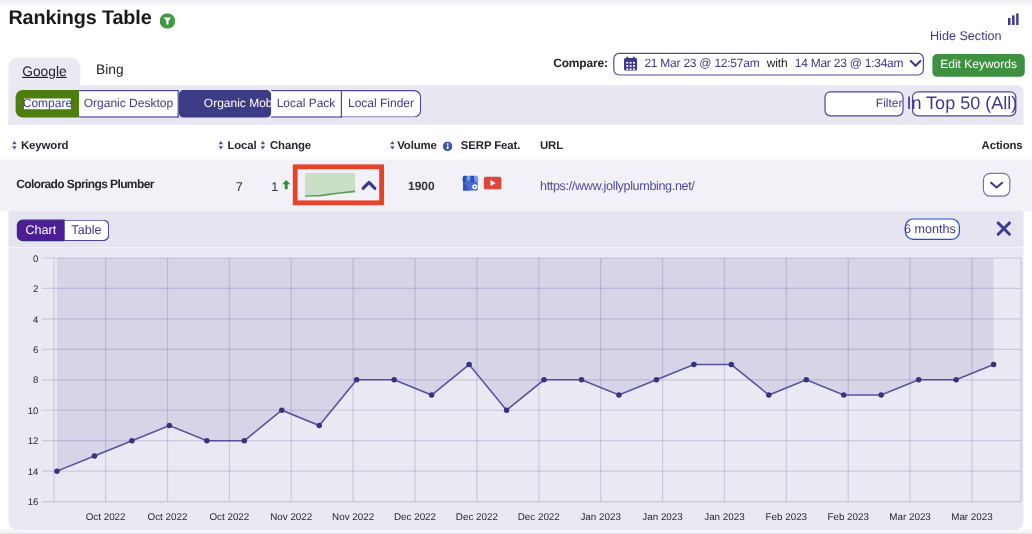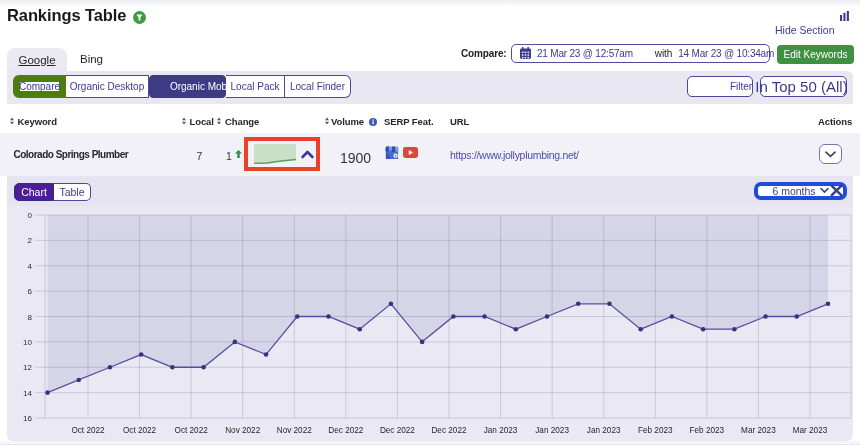--- a/index.html
+++ b/index.html
@@ -43,22 +43,22 @@
         <rect x="7.5" y="4.6" width="1.6" height="1.4"></rect>
       <rect x="1.9" y="7.3" width="1.6" height="1.4"></rect>
         <rect x="4.7" y="7.3" width="1.6" height="1.4"></rect>
         <rect x="7.5" y="7.3" width="1.6" height="1.4"></rect>
       <rect x="1.9" y="10" width="1.6" height="1.4"></rect>
         <rect x="4.7" y="10" width="1.6" height="1.4"></rect>
         <rect x="7.5" y="10" width="1.6" height="1.4"></rect>
     </g>
   </svg>
   <span class="navy" style="font-size:10px;margin-left:6px;letter-spacing:-0.2px;">21 Mar 23 @ 12:57am</span>
-  <span style="font-size:10px;color:#222;margin-left:22px;letter-spacing:-0.1px;">with</span>
-  <span class="navy" style="font-size:10px;margin-left:6px;letter-spacing:-0.2px;">14 Mar 23 @ 10:34am</span>
+  <span style="font-size:10px;color:#222;margin-left:6px;letter-spacing:-0.1px;">with</span>
+  <span class="navy" style="font-size:10px;margin-left:6px;letter-spacing:-0.2px;">14 Mar 23 @ 1:34am</span>
   <svg style="margin-left:5px;flex:none;" width="10" height="6" viewBox="0 0 10 6">
       <path d="M1 0.8 L5 4.8 L9 0.8" stroke="#3c3a8e" stroke-width="1.7" fill="none" stroke-linecap="round"></path>
     </svg>
 </div>
 <div class="abs" style="left:777px;top:45px;width:77px;height:18.5px;background:#3f9142;border-radius:4px;color:#fff;
      font-size:10px;display:flex;align-items:center;justify-content:center;white-space:nowrap;">Edit Keywords</div>
 
 <div class="abs" style="left:7px;top:71px;width:846px;height:33px;background:#e8e7f2;border-radius:0 6px 0 0;"></div>
 
 <div class="abs" style="left:13px;top:74.5px;height:23px;display:flex;font-size:10px;white-space:nowrap;">
@@ -126,21 +126,21 @@
 </svg>
 
 <div class="abs" style="left:244px;top:137px;width:76px;height:34px;border:4px solid #e8432a;box-sizing:border-box;"></div>
 <svg class="abs" style="left:253.5px;top:143.5px;" width="42" height="20" viewBox="0 0 42 20">
   <path d="M0 19.5 L0 0 L42 0 L42 15.5 L27 17 L13 19 Z" fill="#c9dfc6"></path>
   <path d="M0 19.5 L13 19 L27 17 L42 15.5" stroke="#56a156" stroke-width="1.3" fill="none"></path>
 </svg>
 <svg class="abs" style="left:300.5px;top:149.5px;" width="13" height="9" viewBox="0 0 13 9">
   <path d="M1.6 7 L6.5 2 L11.4 7" stroke="#3c3a8e" stroke-width="2.6" fill="none" stroke-linecap="round" stroke-linejoin="round"></path>
 </svg>
-<div class="abs" style="left:340px;top:150px;font-size:14px;color:#33333b;">1900</div>
+<div class="abs" style="left:340px;top:150px;font-size:10px;color:#33333b;font-weight:bold;">1900</div>
 
 <svg class="abs" style="left:385px;top:146px;" width="14" height="13" viewBox="0 0 14 13">
   <rect x="0.9" y="4" width="12.2" height="9" rx="0.8" fill="#4a6bd6"></rect>
   <path d="M0.9 4.5 L6 13 L0.9 13 Z" fill="#3356b0"></path>
   <path d="M0.4 4.3 C0.4 2 1.3 0.4 1.3 0.4 L12.7 0.4 C12.7 0.4 13.6 2 13.6 4.3 A1.7 1.7 0 0 1 10.3 4.5 Z" fill="#7b9ae8"></path>
   <path d="M1.3 0.4 L4.1 0.4 L3.7 4.4 A1.7 1.7 0 0 1 0.4 4.3 C0.4 2 1.3 0.4 1.3 0.4 Z" fill="#2a50b0"></path>
   <path d="M7.1 0.4 L9.9 0.4 L10.3 4.4 A1.7 1.7 0 0 1 6.9 4.4 Z" fill="#2a50b0"></path>
   <circle cx="10.6" cy="9.7" r="2.1" fill="#fff"></circle>
   <circle cx="10.6" cy="9.7" r="0.85" fill="#4a6bd6"></circle>
 </svg>
@@ -155,21 +155,21 @@
   <svg width="11" height="7" viewBox="0 0 12 7">
       <path d="M1 1 L6 5.5 L11 1" stroke="#3c3a8e" stroke-width="1.8" fill="none" stroke-linecap="round" stroke-linejoin="round"></path>
     </svg>
 </div>
 
 <div class="abs" style="left:7px;top:176px;width:846px;height:30px;background:#e5e4f0;"></div>
 <div class="abs" style="left:14px;top:182.5px;height:18px;display:flex;font-size:10.5px;white-space:nowrap;">
   <div style="width:40px;box-sizing:border-box;background:#4c1d95;color:#fff;border:1px solid #312e81;border-radius:5px 0 0 5px;display:flex;align-items:center;justify-content:center;">Chart</div>
   <div style="width:37px;box-sizing:border-box;background:#fff;color:#3c3a8e;border:1px solid #4a479c;border-left:none;border-radius:0 5px 5px 0;display:flex;align-items:center;justify-content:center;">Table</div>
 </div>
-<div class="abs" style="left:754px;top:181.5px;width:93px;height:18px;border:4px solid #1d4ed8;border-radius:7px;background:#fff;
+<div class="abs" style="left:754px;top:181.5px;width:46px;height:18px;border:1px solid #1d4ed8;border-radius:7px;background:#fff;
      display:flex;align-items:center;justify-content:center;box-sizing:border-box;white-space:nowrap;">
   <span class="navy" style="font-size:10.5px;">6 months</span>
   <svg style="margin-left:4px;" width="9" height="6" viewBox="0 0 9 6">
       <path d="M1 0.5 L4.5 4 L8 0.5" stroke="#3c3a8e" stroke-width="1.6" fill="none" stroke-linecap="round"></path>
     </svg>
 </div>
 <svg class="abs" style="left:829.5px;top:184px;" width="13" height="13" viewBox="0 0 13 13">
   <path d="M1.8 1.8 L11.2 11.2 M11.2 1.8 L1.8 11.2" stroke="#3c3a8e" stroke-width="2.5" stroke-linecap="round"></path>
 </svg>
 

